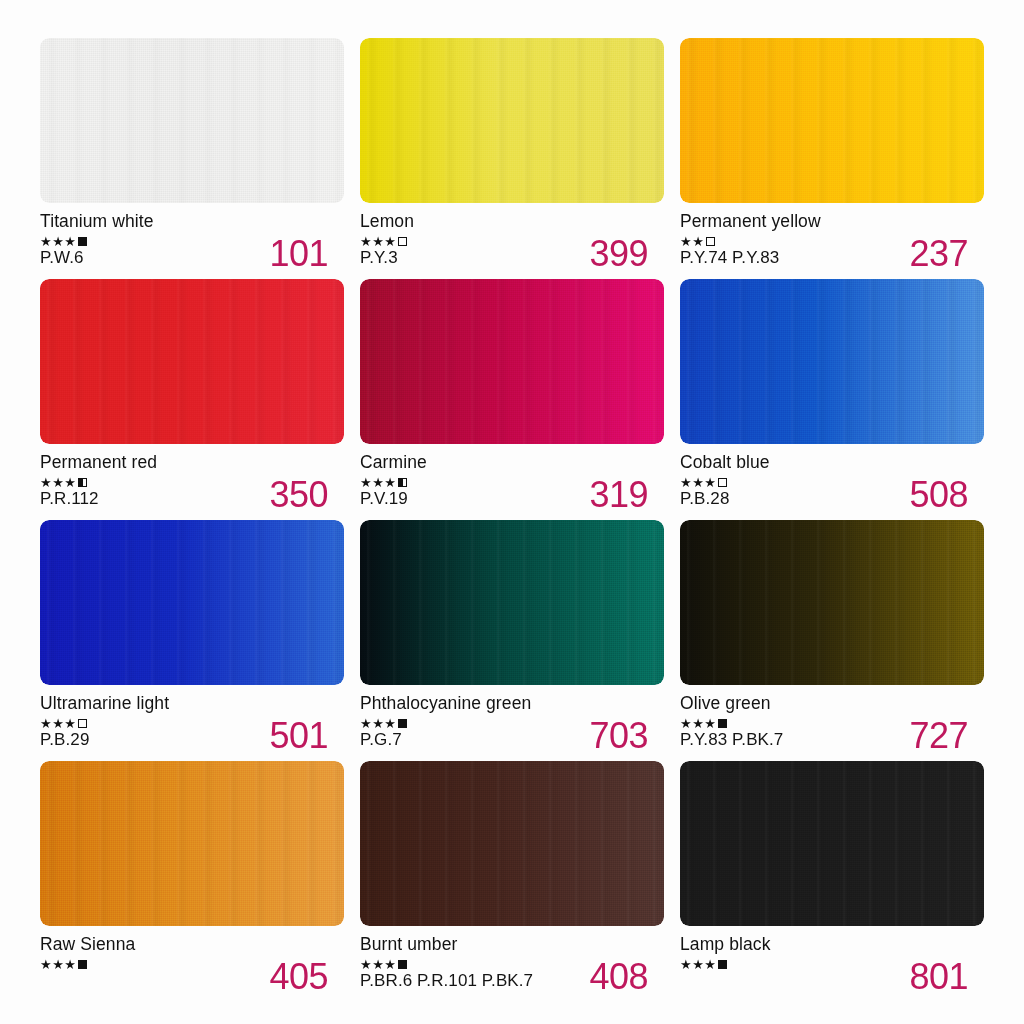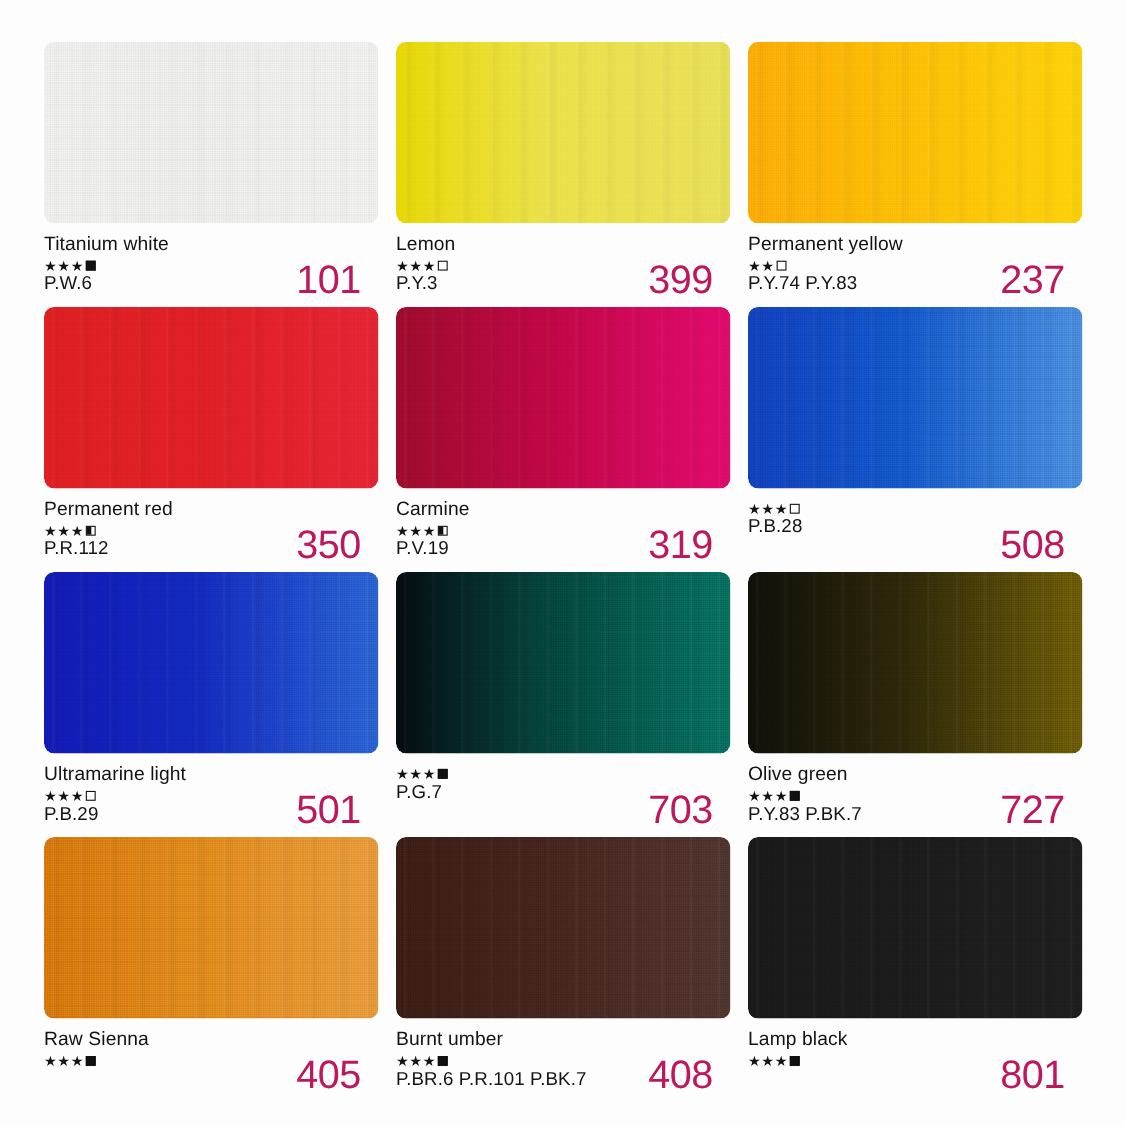--- a/index.html
+++ b/index.html
@@ -244,20 +244,21 @@
           <div class="number">319</div>
         </div>
       </div>
       <div class="cell">
         <div class="swatch">
           <div class="paint" style="background: linear-gradient(90deg, rgb(17, 64, 189) 0%, rgb(18, 86, 200) 45%, rgb(74, 142, 222) 100%);"></div>
           <div class="weave"></div>
           <div class="streaks"></div>
         </div>
         <div class="label">
+          <div class="name">Cobalt blue</div>
           <div class="marks">
             <span class="stars">★★★</span>
             <span class="opacity-box transparent"></span>
           </div>
           <div class="pigment">P.B.28</div>
           <div class="number">508</div>
         </div>
       </div>
       <div class="cell">
         <div class="swatch">
@@ -275,20 +276,21 @@
           <div class="number">501</div>
         </div>
       </div>
       <div class="cell">
         <div class="swatch">
           <div class="paint" style="background: linear-gradient(90deg, rgb(5, 12, 17) 0%, rgb(4, 68, 60) 45%, rgb(6, 112, 96) 100%);"></div>
           <div class="weave"></div>
           <div class="streaks"></div>
         </div>
         <div class="label">
+          <div class="name">Phthalocyanine green</div>
           <div class="marks">
             <span class="stars">★★★</span>
             <span class="opacity-box opaque"></span>
           </div>
           <div class="pigment">P.G.7</div>
           <div class="number">703</div>
         </div>
       </div>
       <div class="cell">
         <div class="swatch">

